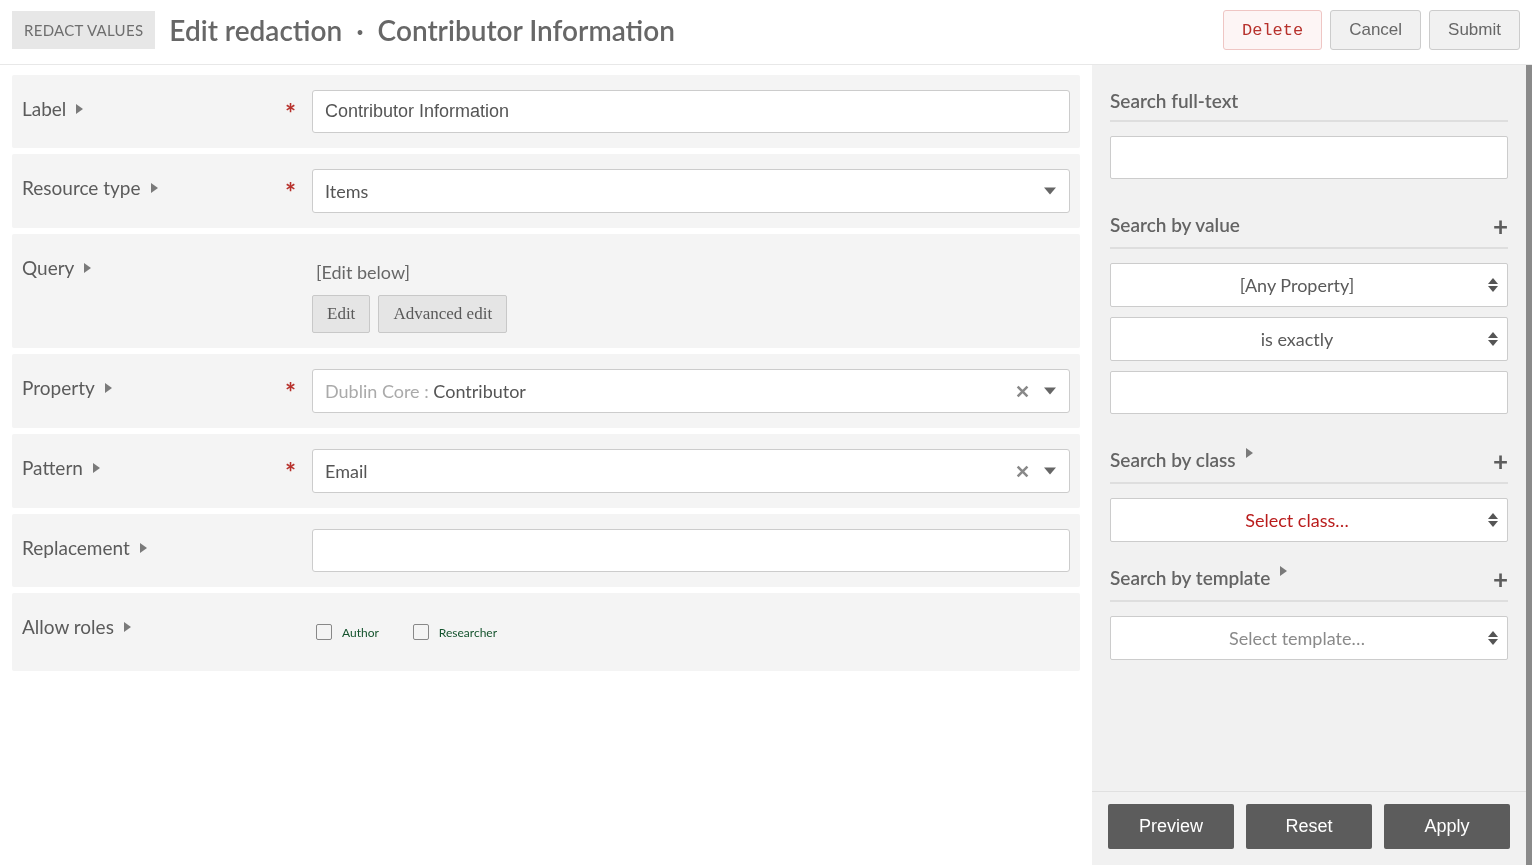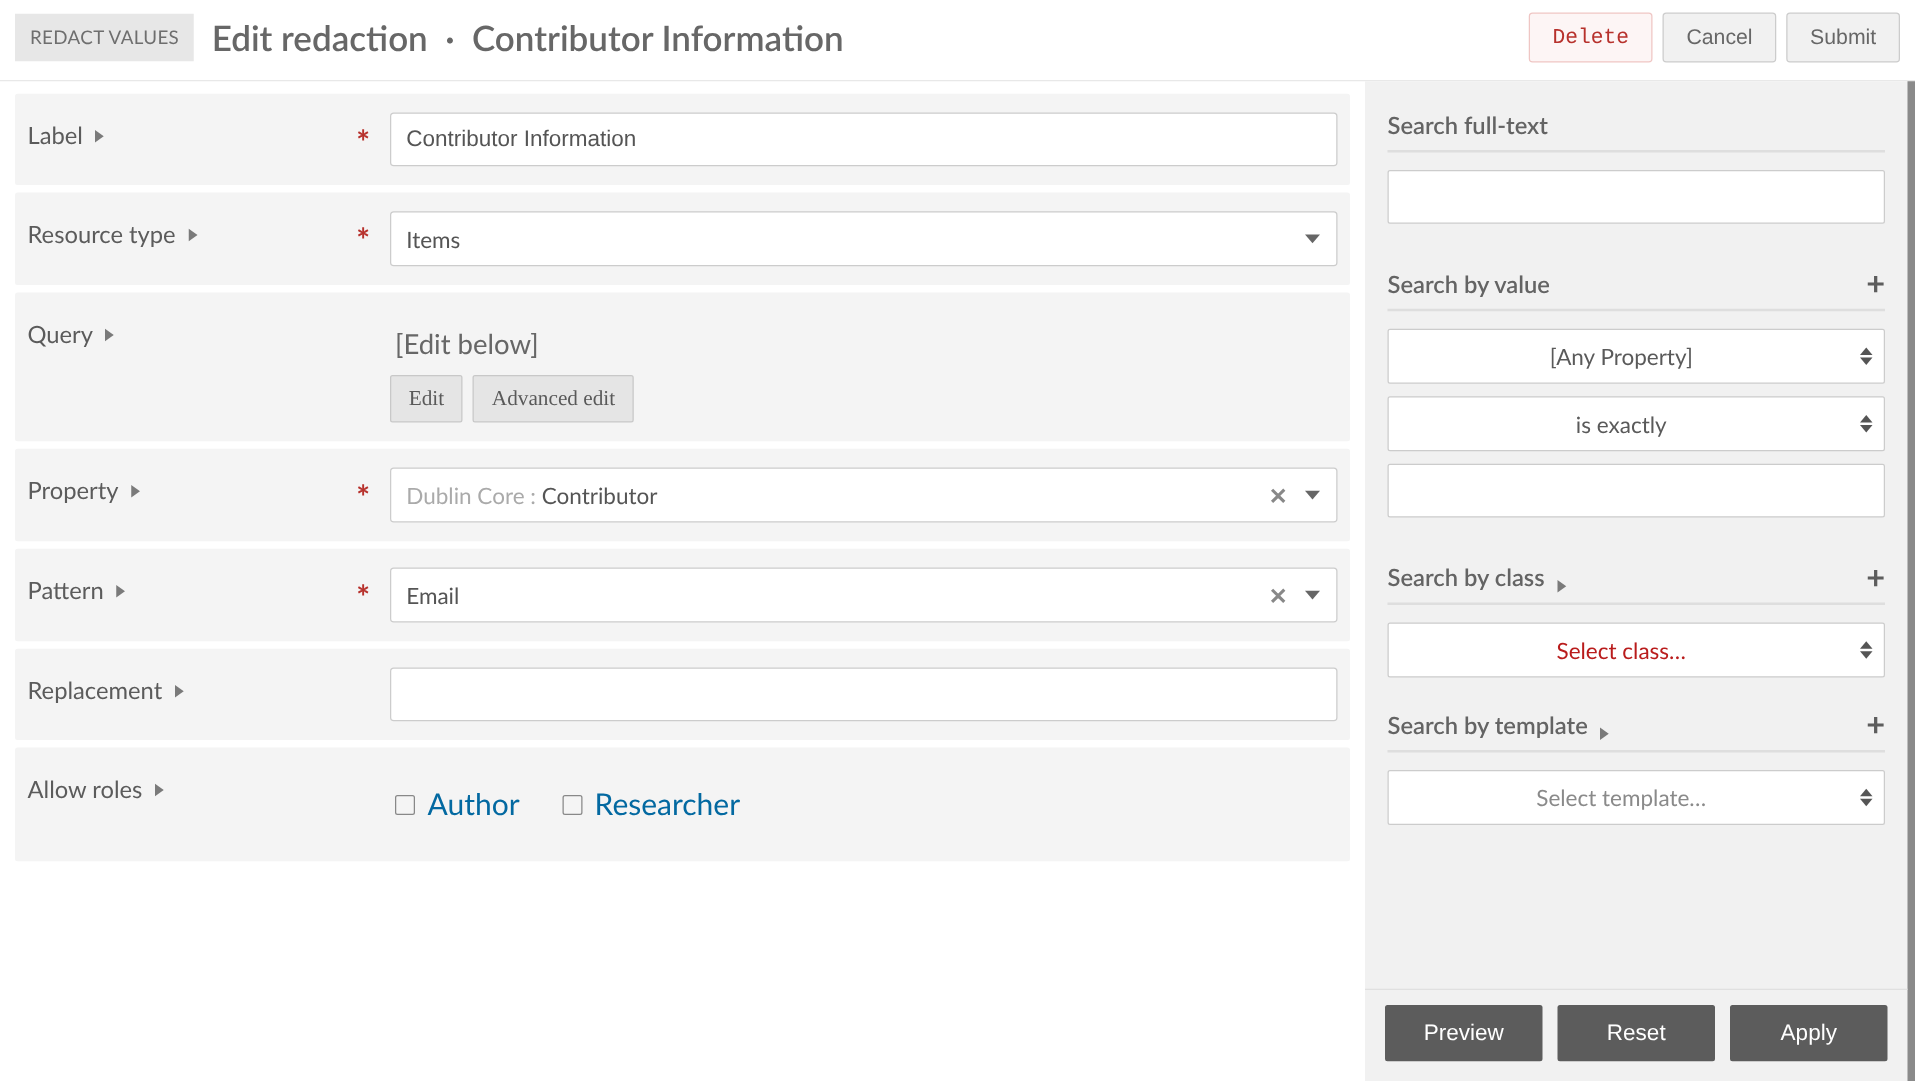--- a/index.html
+++ b/index.html
@@ -57,42 +57,42 @@
 .select-caret {
   position:absolute; right:14px; top:50%; transform:translateY(-50%);
   width:0; height:0; border-left:6px solid transparent;
   border-right:6px solid transparent; border-top:7px solid #666;
 }
 .select-x {
   position:absolute; right:40px; top:50%; transform:translateY(-50%);
   color:#888; font-size:18px; font-weight:bold; cursor:pointer;
 }
 .vocab-prefix { color:#aaa; }
-.static-text { padding:12px 4px; color:#676767; font-size:22px; }
+.static-text { padding:12px 4px; color:#676767; font-size:18px; }
 .btn-sm {
   background:#e5e5e5; border:1px solid #c8c8c8; padding:8px 14px;
   font-size:17px; color:#595959; cursor:pointer; border-radius:2px;font-family:Liberation Serif, serif;
 }
 .btn-sm + .btn-sm { margin-left:4px; }
 .checks { display:flex; gap:34px; padding:16px 4px; }
-.check { display:flex; align-items:center; gap:10px; font-size:24px; color:#0369a1; cursor:pointer;}
+.check { display:flex; align-items:center; gap:10px; font-size:12px; color:#14532d; cursor:pointer;}
 .check-box {
   width:16px; height:16px; border:1.5px solid #888; border-radius:2px;
 }
 
 .side-head {
   display:flex; align-items:center; justify-content:space-between;
   padding:16px 18px; background:#e2e2e2; font-size:20px; color:#6c6c6c;
   font-weight:600;
 }
 .side-close { font-size:22px; color:#555; font-weight:bold; cursor:pointer; }
 .side-body { padding:14px 18px; flex:1; overflow:auto; }
 .sect-title {
   font-size:19px; color:#646464; font-weight:600; 
-  display:flex; align-items:flex-end; margin-top:24px;
+  display:flex; align-items:flex-start; margin-top:24px;
 }
 .sect-title.first { margin-top:10px; }
 .sect-title .spacer { flex:1; }
 .plus { font-size:26px; color:#5d5d5d; font-weight:bold; cursor:pointer; line-height:1;}
 .rule { height:2px; background:#dedede; margin:8px 0 14px; }
 .side-input, .side-select {
   width:100%; font-size:18px; padding:10px 12px;
   border:1px solid #ccc; border-radius:2px; background:#fff; color:#5a5a5a;
   margin-bottom:10px;
   text-align:center;

